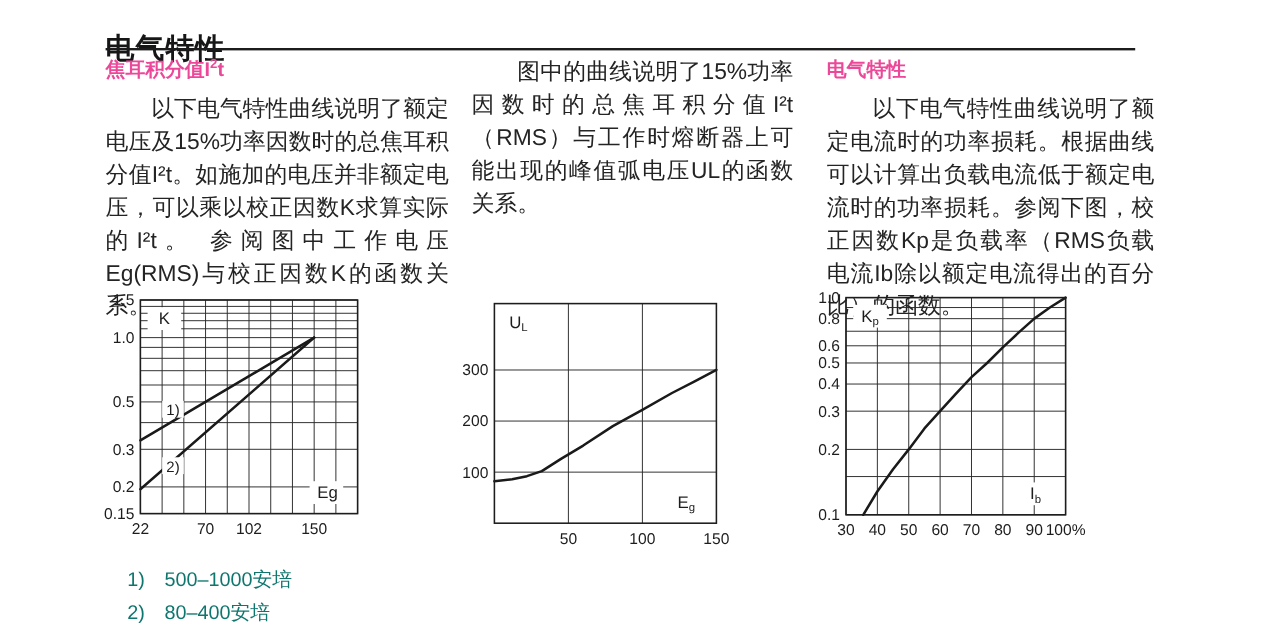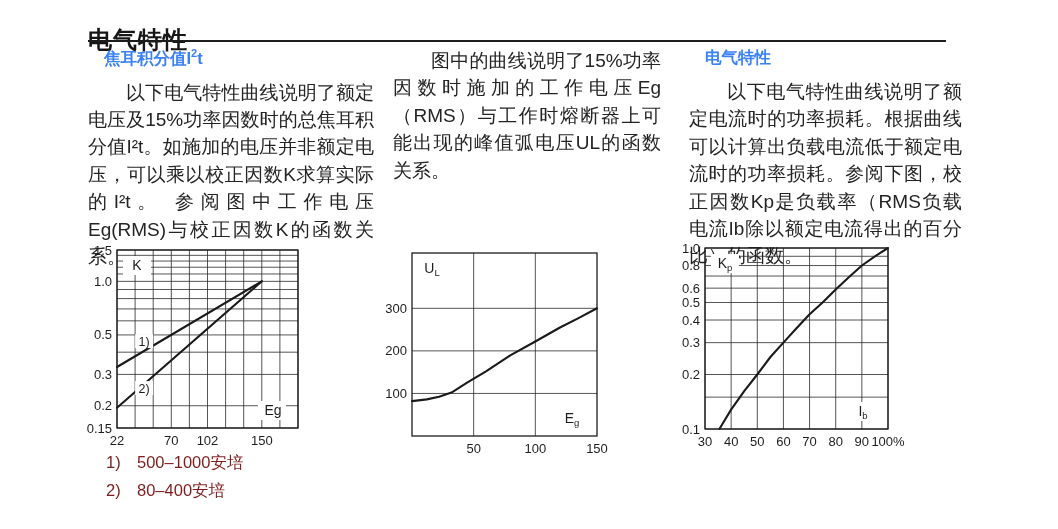--- a/index.html
+++ b/index.html
@@ -19,55 +19,55 @@
   }
   .title-rule{
     position:absolute;left:88px;top:40px;
     width:858px;height:2px;background:#1c1c1c;
   }
   .col{position:absolute;top:47px;}
   .col-1{left:88px;width:286px;}
   .col-2{left:393px;width:268px;}
   .col-3{left:689px;width:273px;}
   .col h2{
-    margin:0 0 9px 16px;
-    font-size:16.5px;font-weight:700;color:#3b82f6;
+    margin:0 0 9px 0;
+    font-size:16.5px;font-weight:700;color:#ec4899;
   }
   .col h2 sup{font-size:11px;}
   .col p{
     margin:0;
     font-size:19px;line-height:27.4px;
     text-align:justify;text-justify:inter-ideograph;
     text-indent:2em;
     color:#242424;
   }
   .chart{position:absolute;}
   .chart-1{left:85px;top:240px;}
   .chart-2{left:380px;top:245px;}
   .chart-3{left:672px;top:240px;}
   .footnotes{
-    position:absolute;left:106px;top:452px;
-    font-size:16.5px;color:#7f1d1d;
+    position:absolute;left:106px;top:472px;
+    font-size:16.5px;color:#0f766e;
   }
   .footnote{margin-bottom:6px;}
   .footnote .marker{display:inline-block;width:31px;}
 </style>
 </head>
 <body>
 
 <h1 class="page-title">电气特性</h1>
 <div class="title-rule"></div>
 
 <section class="col col-1">
   <h2><span>焦耳积分值I</span><sup>2</sup><span>t</span></h2>
   <p>以下电气特性曲线说明了额定电压及15%功率因数时的总焦耳积分值I²t。如施加的电压并非额定电压，可以乘以校正因数K求算实际的I²t。 参阅图中工作电压Eg(RMS)与校正因数K的函数关系。</p>
 </section>
 
 <section class="col col-2">
-  <p>图中的曲线说明了15%功率因数时施加的工作电压Eg（RMS）与工作时熔断器上可能出现的峰值弧电压UL的函数关系。</p>
+  <p>图中的曲线说明了15%功率因数时的总焦耳积分值I²t（RMS）与工作时熔断器上可能出现的峰值弧电压UL的函数关系。</p>
 </section>
 
 <section class="col col-3">
   <h2><span>电气特性</span></h2>
   <p>以下电气特性曲线说明了额定电流时的功率损耗。根据曲线可以计算出负载电流低于额定电流时的功率损耗。参阅下图，校正因数Kp是负载率（RMS负载电流Ib除以额定电流得出的百分比）的函数。</p>
 </section>
 
 <div class="chart chart-1">
   <svg width="230" height="212" viewBox="0 0 230 212">
       <line x1="32" y1="10" x2="32" y2="188" stroke="#2a2a2a" stroke-width="0.8"></line>

